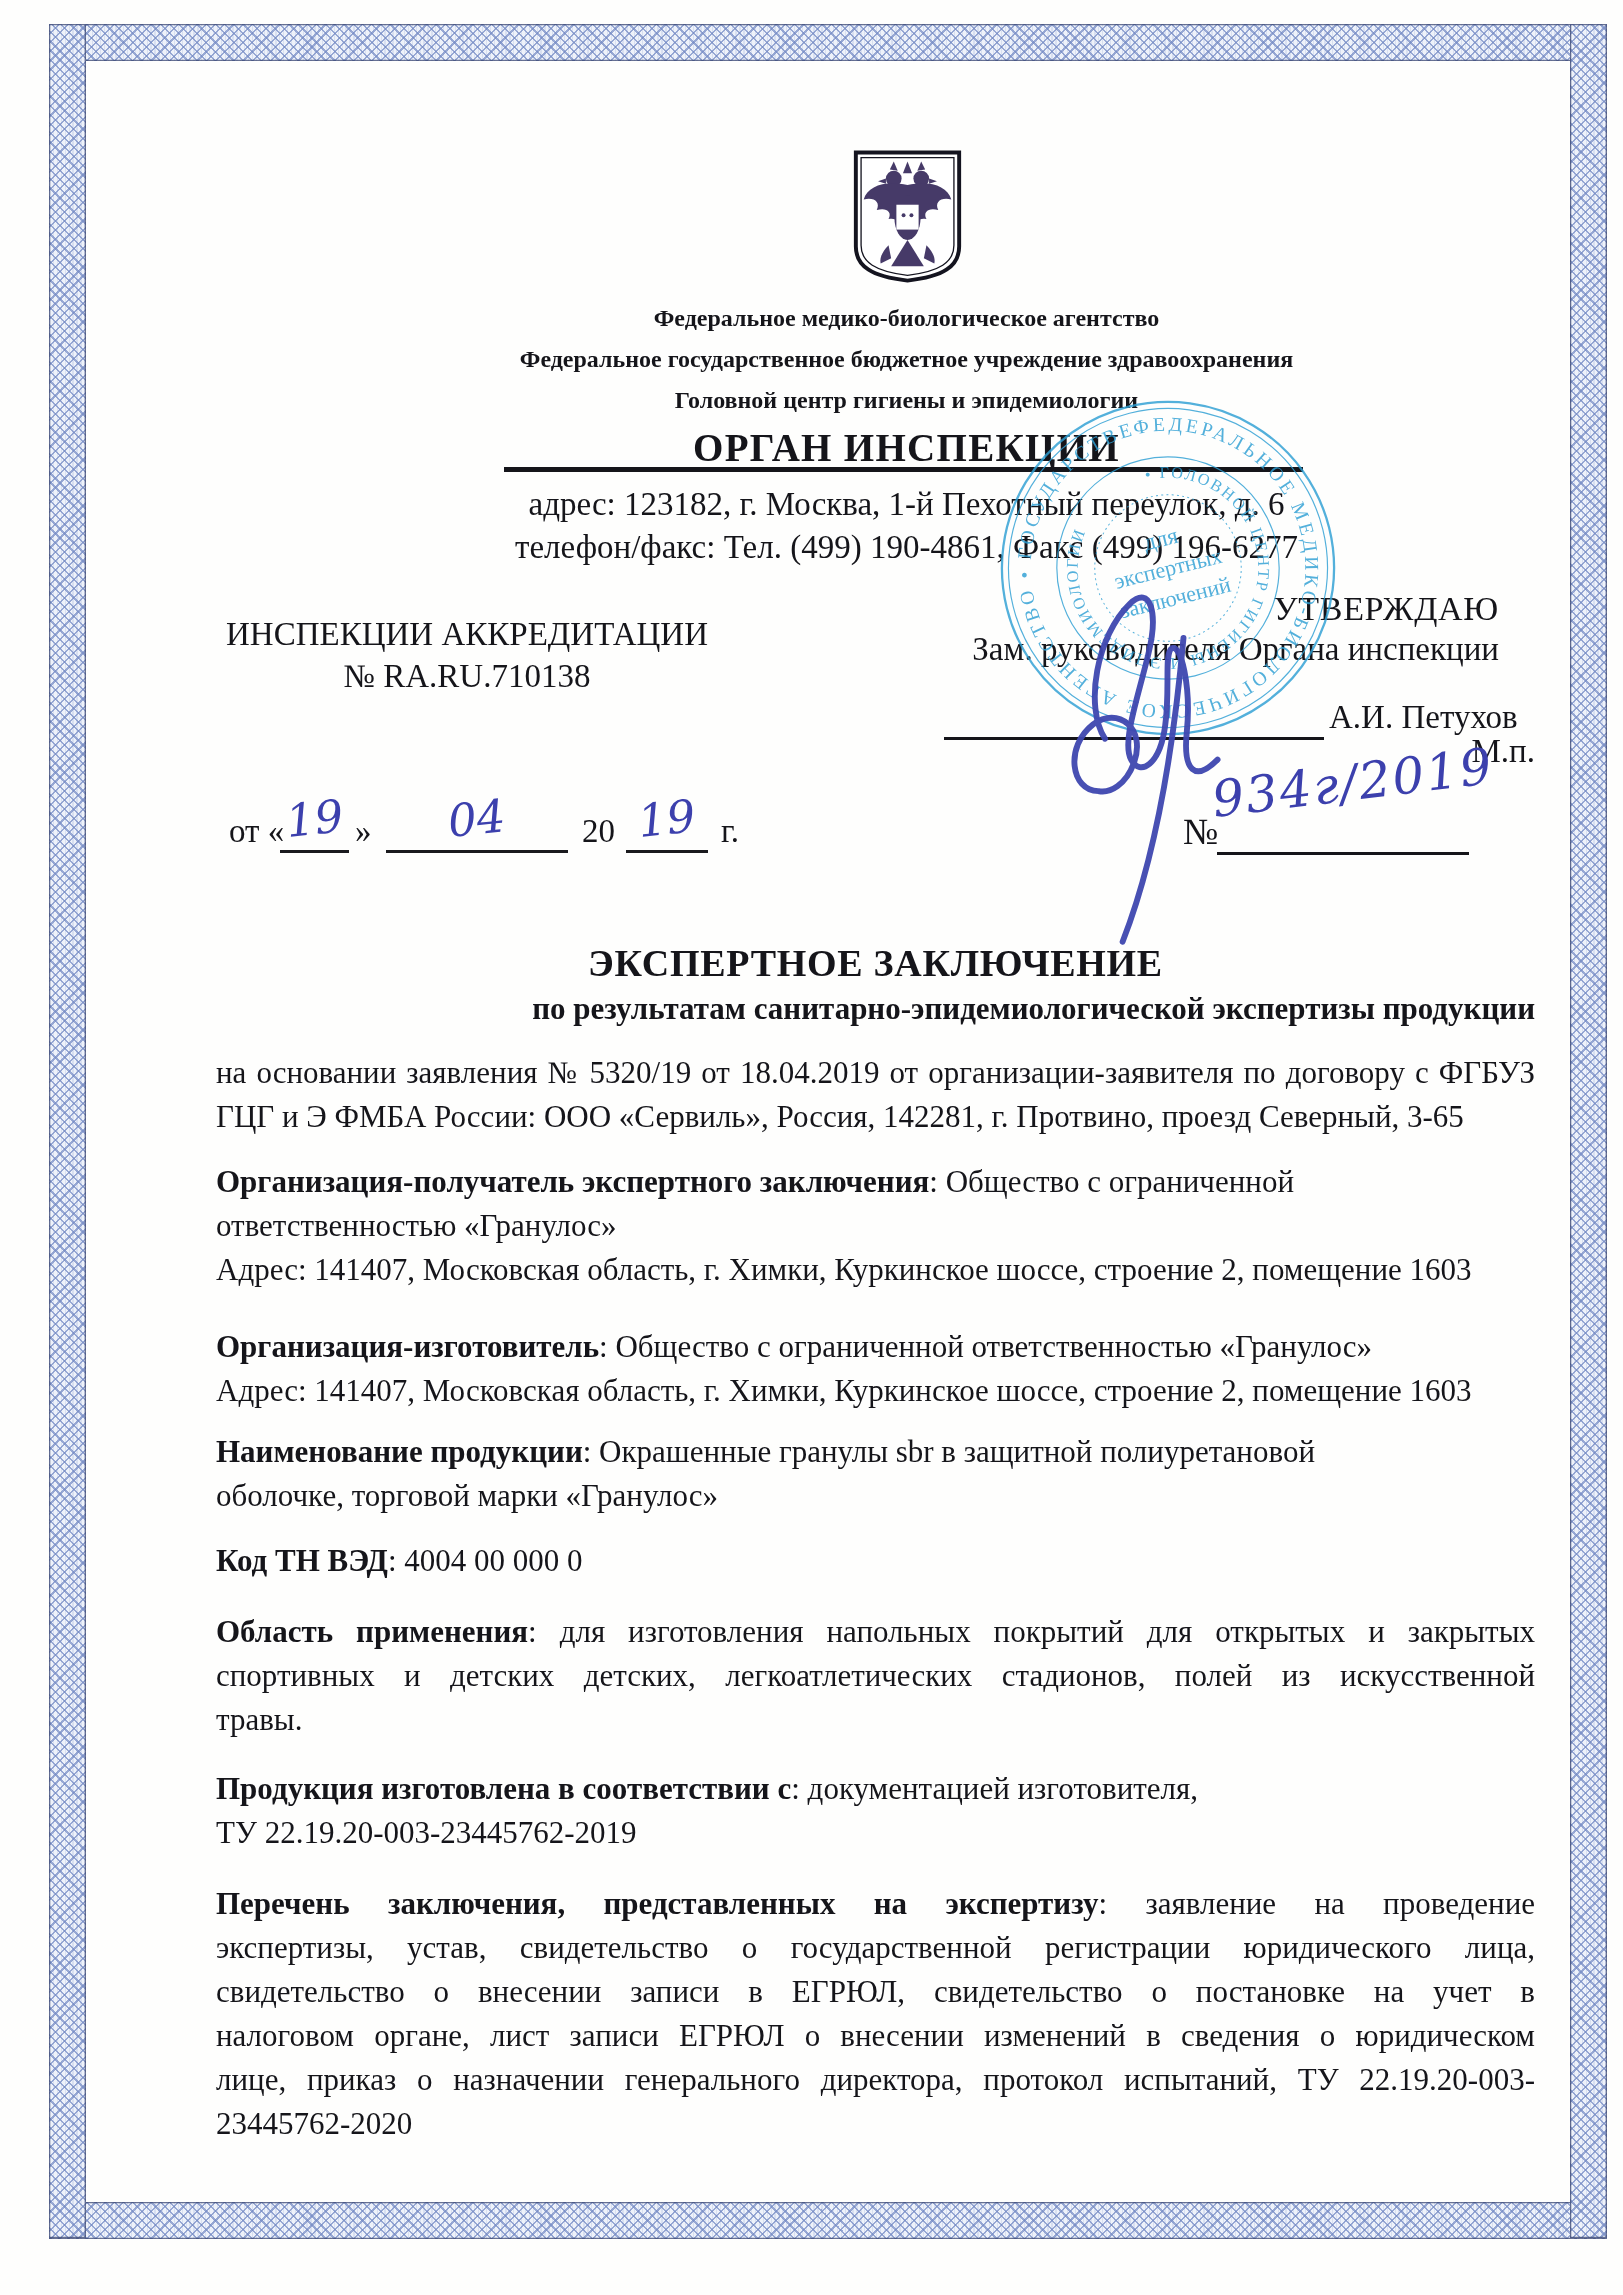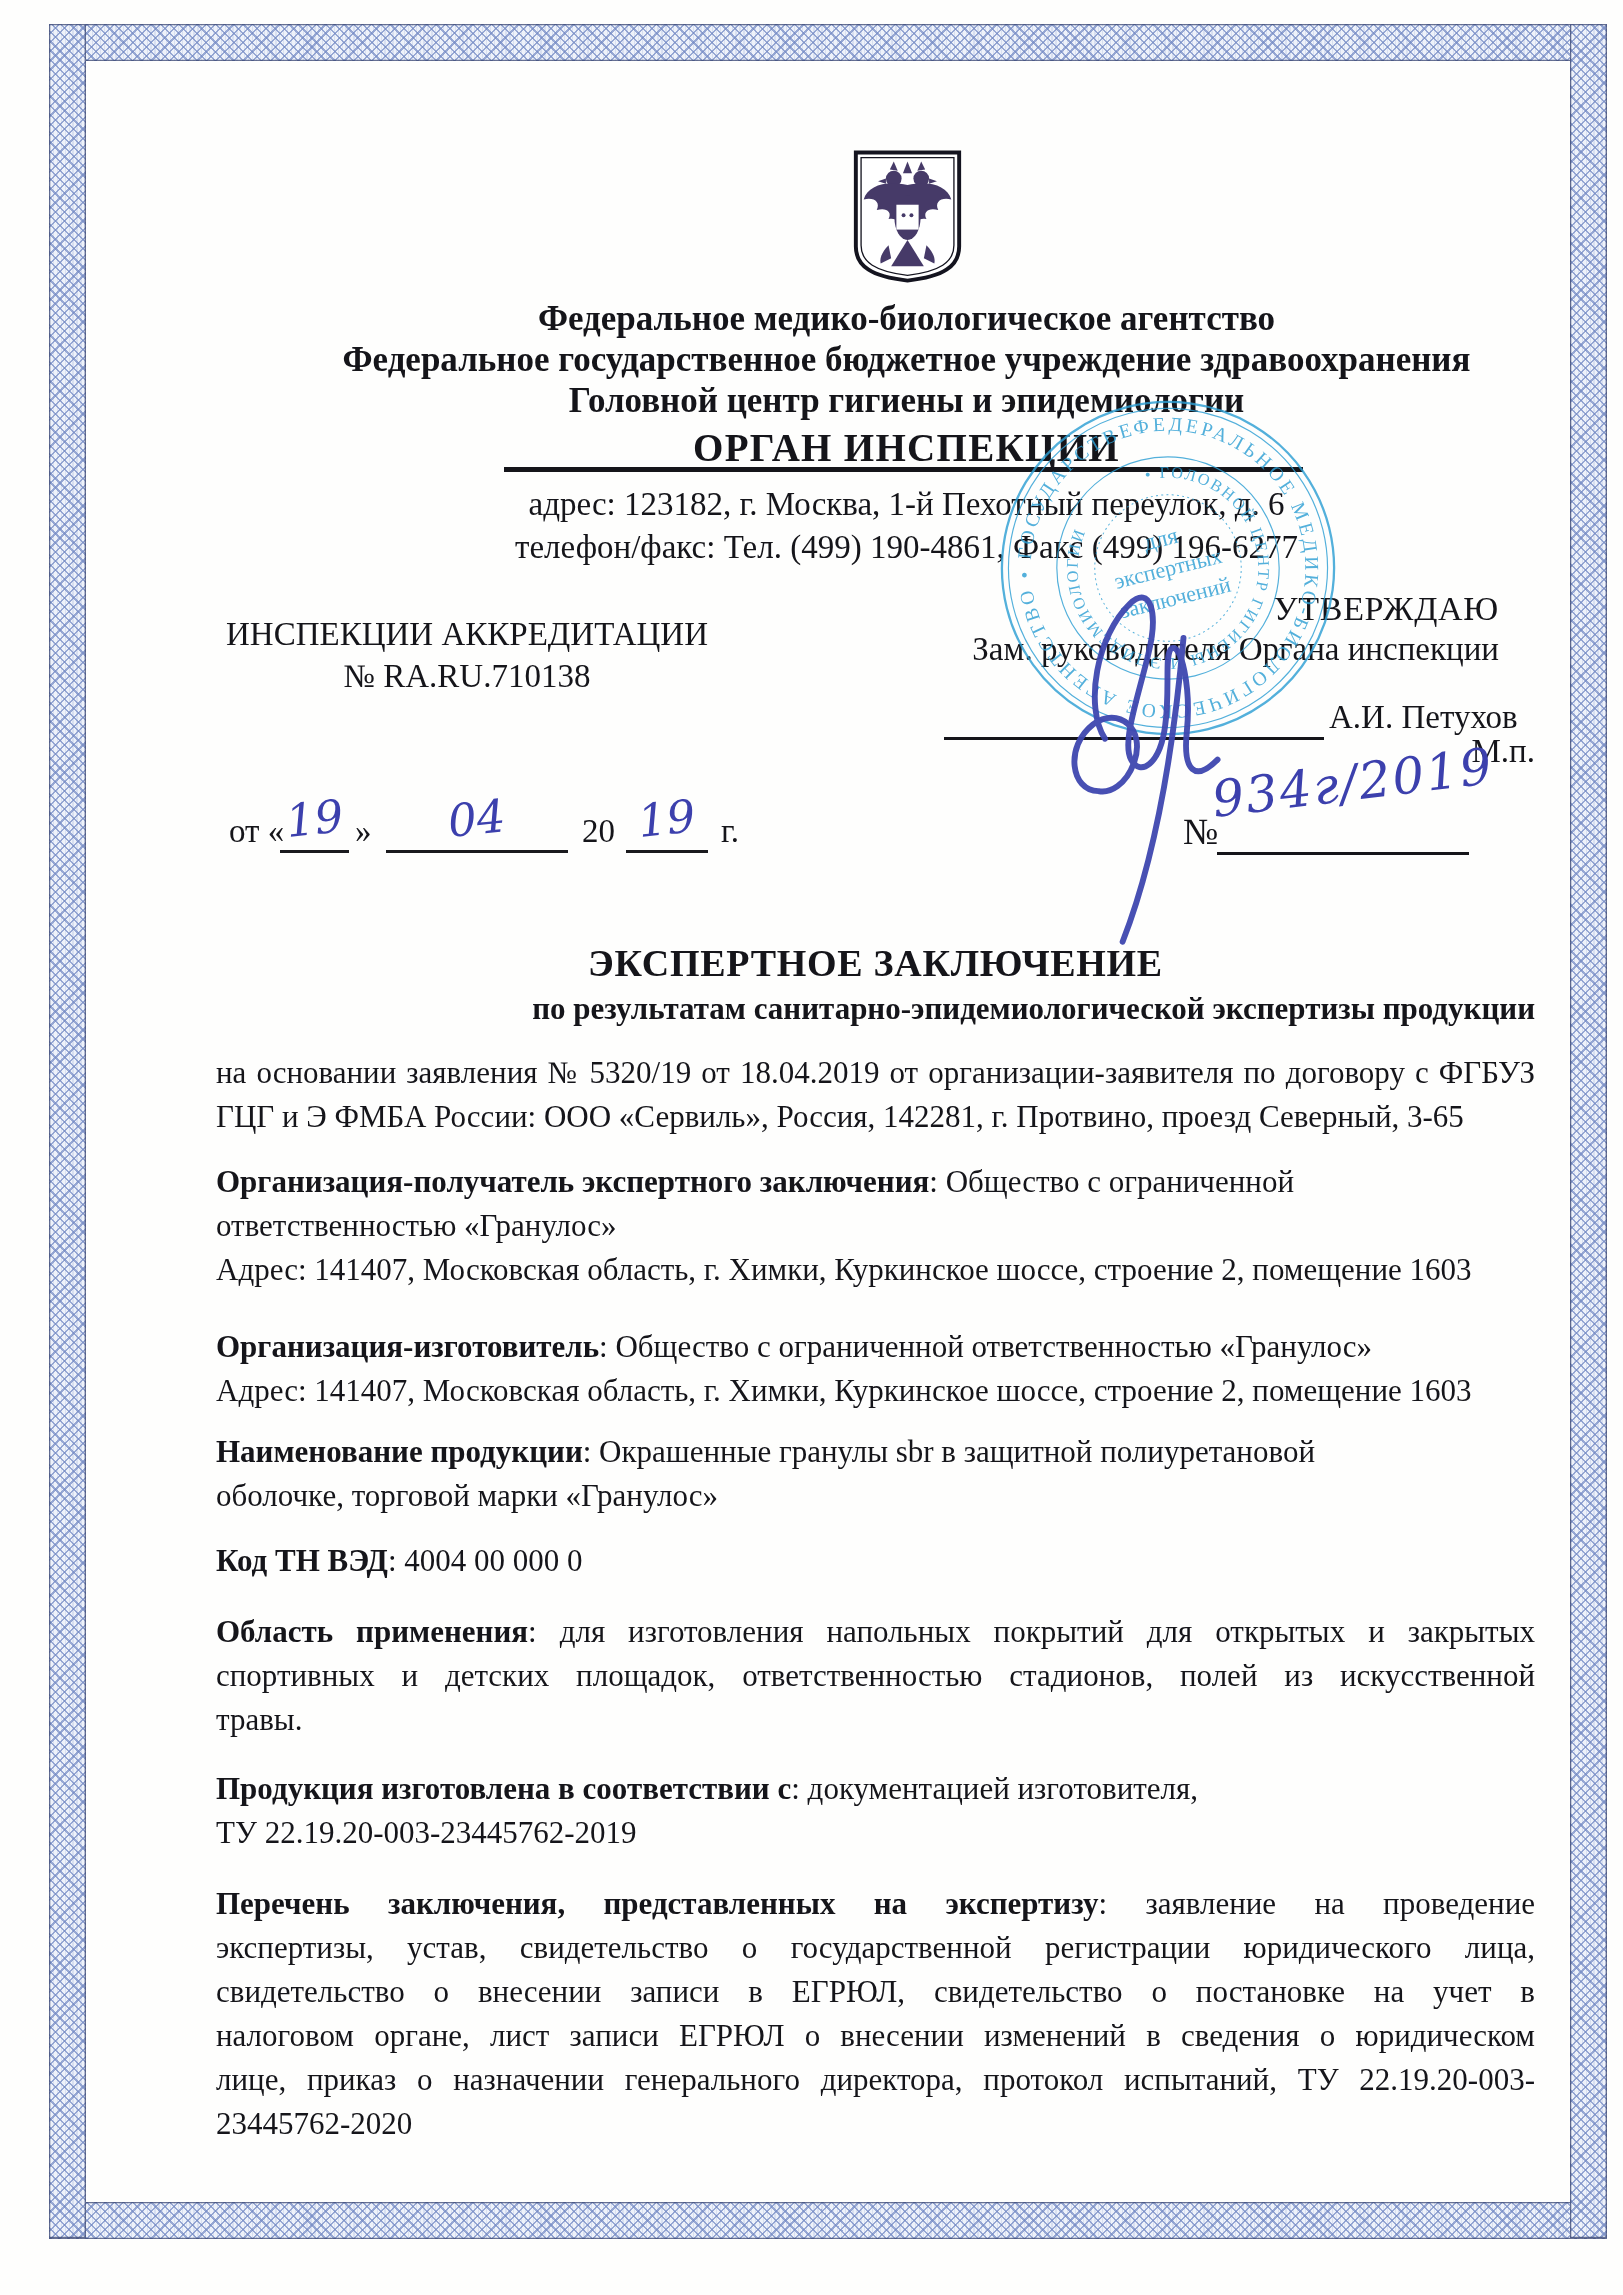--- a/index.html
+++ b/index.html
@@ -14,21 +14,21 @@
     position:absolute;
     background-color:#eef2fa;
     background-image:
       repeating-linear-gradient(45deg, rgba(116,138,196,.70) 0 1.6px, transparent 1.6px 6.5px),
       repeating-linear-gradient(135deg, rgba(116,138,196,.70) 0 1.6px, transparent 1.6px 6.5px),
       repeating-linear-gradient(90deg, rgba(150,168,214,.25) 0 1.3px, transparent 1.3px 3.9px);
     box-shadow: inset 0 0 0 1.3px rgba(58,70,112,.75);
   }
   
   .hdr{left:262px;width:1289px;text-align:center;}
-  .hline{font-size:35px;font-weight:bold;line-height:41px;}
+  .hline{font-size:24px;font-weight:bold;line-height:41px;}
   .organ{font-size:39px;font-weight:bold;letter-spacing:1.3px;}
   .addr{font-size:33px;line-height:43px;}
   .rule{position:absolute;background:#15151a;}
   
   .attestat{left:223px;top:613px;width:488px;text-align:center;font-size:33px;line-height:42px;}
   .approve{left:910px;top:588px;width:589px;text-align:right;font-size:33px;line-height:41px;}
   .approve .cap{font-size:34px;letter-spacing:0.7px;}
   .name{left:1329px;top:699px;font-size:33px;}
   .mp{right:88px;top:733px;font-size:33px;}
   
@@ -178,21 +178,21 @@
     <div><span class="b">Наименование продукции</span><span>: Окрашенные гранулы sbr в защитной полиуретановой</span></div>
     <div>оболочке, торговой марки «Гранулос»</div>
   </div>
 
   <div class="abs block" style="top:1539px;">
     <div><span class="b">Код ТН ВЭД</span><span>: 4004 00 000 0</span></div>
   </div>
 
   <div class="abs block" style="top:1610px;">
     <div class="j"><span class="b">Область применения</span><span>: для изготовления напольных покрытий для открытых и закрытых</span></div>
-    <div class="j">спортивных и детских площадок, ответственностью стадионов, полей из искусственной</div>
+    <div class="j">спортивных и детских детских, легкоатлетических стадионов, полей из искусственной</div>
     <div>травы.</div>
   </div>
 
   <div class="abs block" style="top:1767px;">
     <div><span class="b">Продукция изготовлена в соответствии с</span><span>: документацией изготовителя,</span></div>
     <div>ТУ 22.19.20-003-23445762-2019</div>
   </div>
 
   <div class="abs block" style="top:1882px;">
     <div class="j"><span class="b">Перечень заключения, представленных на экспертизу</span><span>: заявление на проведение</span></div>

